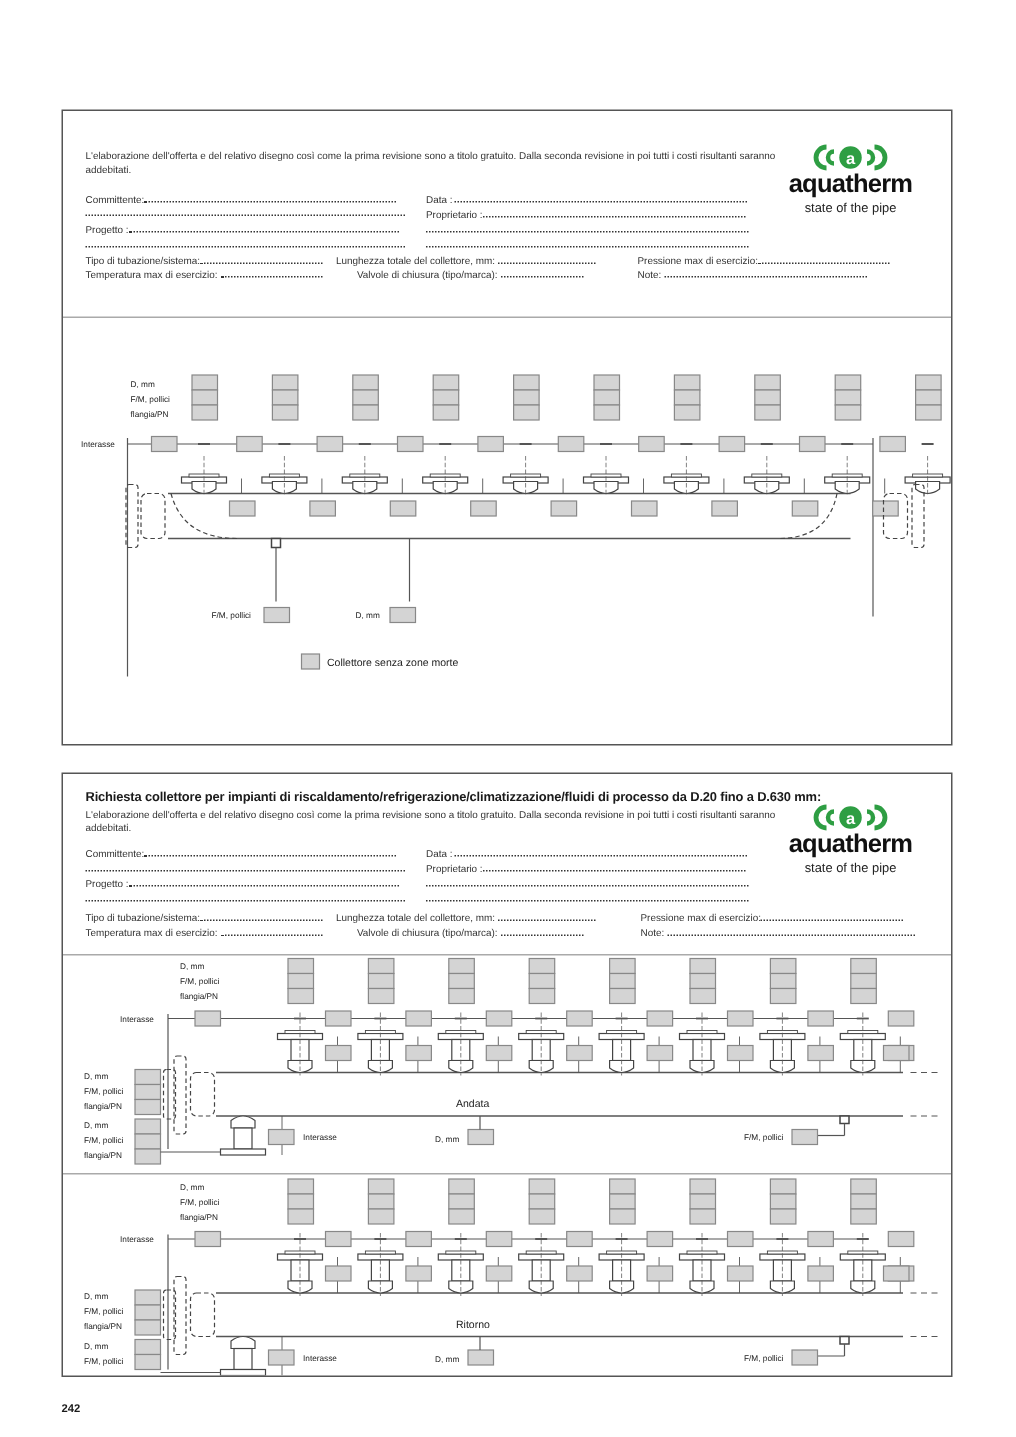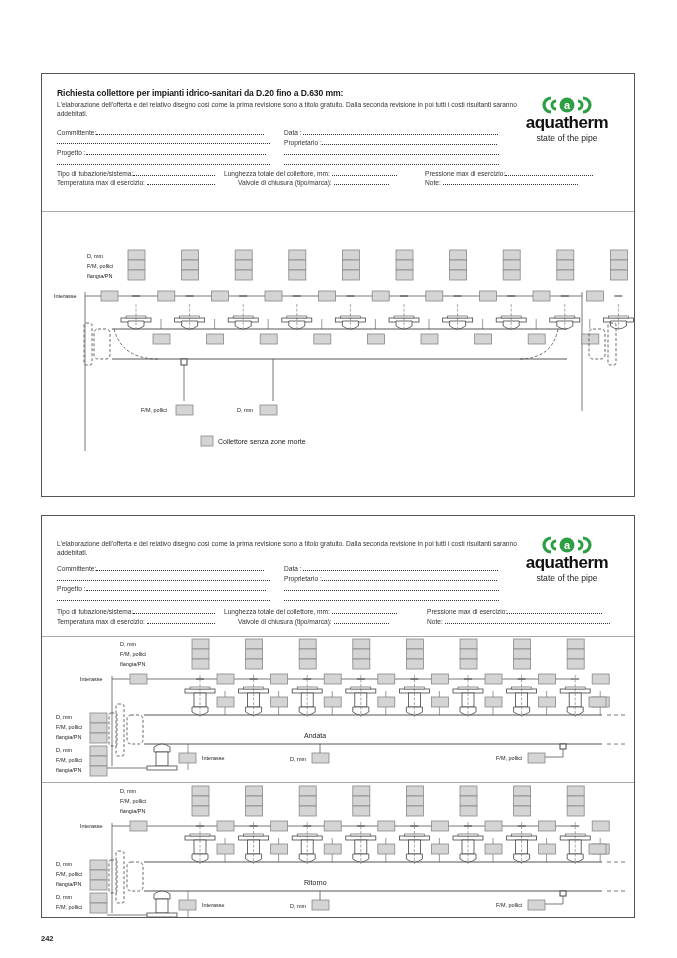--- a/index.html
+++ b/index.html
@@ -21,21 +21,20 @@
   svg.diag{position:absolute;left:0;}
   .dlabel{font-family:"Liberation Sans",sans-serif;font-size:5.5px;fill:#222;}
   .dlabel-lg{font-family:"Liberation Sans",sans-serif;font-size:7px;fill:#222;}
   .pagenum{position:absolute;left:41px;top:934px;font-size:7.5px;font-weight:bold;}
 </style>
 </head>
 <body>
 
 <div class="panel" id="panel1">
   <div class="head">
-    <div class="title">Richiesta collettore per impianti idrico-sanitari da D.20 fino a D.630 mm:</div>
     <div class="intro">L'elaborazione dell'offerta e del relativo disegno così come la prima revisione sono a titolo gratuito. Dalla seconda revisione in poi tutti i costi risultanti saranno addebitati.</div>
 
     <div class="field" style="left:15px;top:54px;"><span>Committente:</span><span class="dots" style="width:168px"></span></div>
     <div class="field" style="left:15px;top:63px;"><span class="dots" style="width:213px"></span></div>
     <div class="field" style="left:15px;top:74px;"><span>Progetto :</span><span class="dots" style="width:180px"></span></div>
     <div class="field" style="left:15px;top:84px;"><span class="dots" style="width:213px"></span></div>
 
     <div class="field" style="left:242px;top:54px;"><span>Data :</span> <span class="dots" style="width:195px"></span></div>
     <div class="field" style="left:242px;top:64px;"><span>Proprietario :</span><span class="dots" style="width:175px"></span></div>
     <div class="field" style="left:242px;top:74px;"><span class="dots" style="width:215px"></span></div>
@@ -207,20 +206,21 @@
       <rect x="134" y="194" width="17" height="10" fill="#d4d4d4" stroke="#888" stroke-width="0.8"></rect>
       <text x="195" y="201" class="dlabel" text-anchor="start">D, mm</text>
       <rect x="218" y="194" width="17" height="10" fill="#d4d4d4" stroke="#888" stroke-width="0.8"></rect>
       <rect x="159" y="225" width="12" height="10" fill="#d4d4d4" stroke="#888" stroke-width="0.8"></rect>
       <text x="176" y="233" class="dlabel-lg" text-anchor="start">Collettore senza zone morte</text>
     </svg>
 </div>
 
 <div class="panel" id="panel2">
   <div class="head">
+    <div class="title" style="top:10px;">Richiesta collettore per impianti di riscaldamento/refrigerazione/climatizzazione/fluidi di processo da D.20 fino a D.630 mm:</div>
     <div class="intro" style="top:23px;">L'elaborazione dell'offerta e del relativo disegno così come la prima revisione sono a titolo gratuito. Dalla seconda revisione in poi tutti i costi risultanti saranno addebitati.</div>
 
     <div class="field" style="left:15px;top:48px;"><span>Committente:</span><span class="dots" style="width:168px"></span></div>
     <div class="field" style="left:15px;top:58px;"><span class="dots" style="width:213px"></span></div>
     <div class="field" style="left:15px;top:68px;"><span>Progetto :</span><span class="dots" style="width:180px"></span></div>
     <div class="field" style="left:15px;top:78px;"><span class="dots" style="width:213px"></span></div>
 
     <div class="field" style="left:242px;top:48px;"><span>Data :</span> <span class="dots" style="width:195px"></span></div>
     <div class="field" style="left:242px;top:58px;"><span>Proprietario :</span><span class="dots" style="width:175px"></span></div>
     <div class="field" style="left:242px;top:68px;"><span class="dots" style="width:215px"></span></div>

